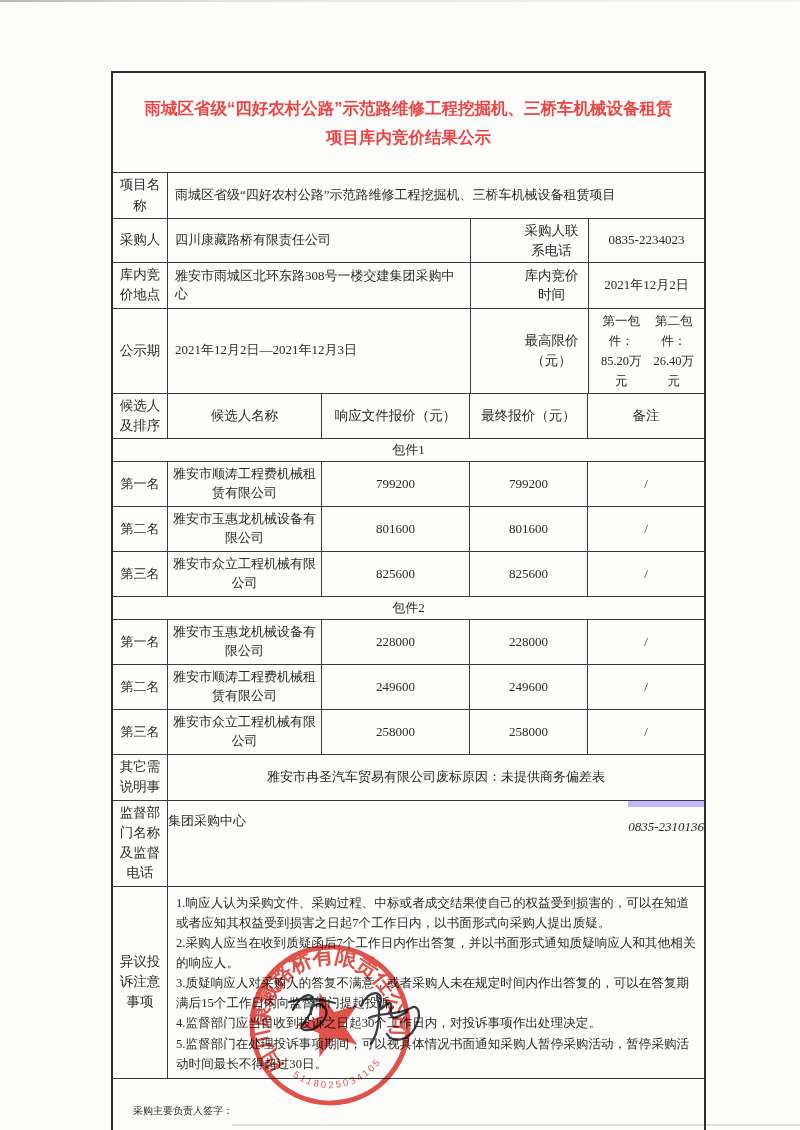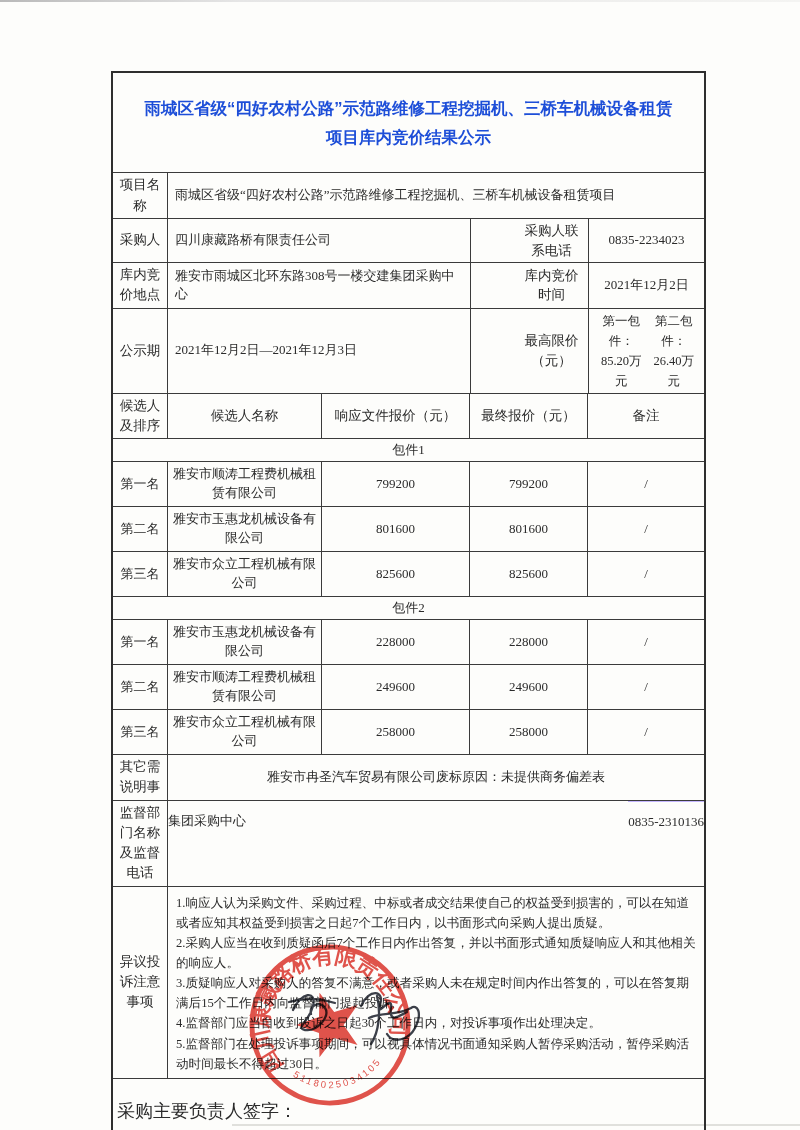--- a/index.html
+++ b/index.html
@@ -35,44 +35,44 @@
   .c-name{width:154px;}
   .c-p1{width:148px;}
   .c-p2{width:118px;}
   .c-remark{flex:1;}
   .c-span{flex:1;}
 
   .title-row{height:99px;display:flex;align-items:center;justify-content:center;}
   .title-box{
     font-family:"Liberation Sans","DejaVu Sans",sans-serif;
     font-weight:bold;font-size:16.5px;line-height:1.75;text-align:center;
-    color:#1d4ed8;padding:0 14px;
+    color:#ef4444;padding:0 14px;
   }
   .r-project{min-height:45px;}
   .r-buyer{min-height:36px;}
   .r-place{min-height:43px;}
   .r-period{min-height:55px;}
   .r-chead{min-height:42px;}
   .r-chead .cell{font-size:13.5px;}
   .r-pkg{min-height:22px;}
   .r-pkg .cell{font-size:13px;padding:1px;}
   .r-cand{min-height:44px;}
   .r-other{min-height:42px;}
   .r-sup .c-label{min-height:81px;}
   .sup-right{flex:1;display:flex;flex-direction:row;border-left:1px solid #3b3b3b;justify-content:space-between;}
   .sup-cell{height:40px;display:flex;align-items:center;justify-content:center;font-size:13px;}
-  .sup-cell + .sup-cell{border-top:1px solid #c4b5fd;height:41px;}
+  .sup-cell + .sup-cell{border-top:6px solid #c4b5fd;height:41px;font-style:italic;}
   .r-objection{min-height:158px;}
   .obj-text{
     flex:1;border-left:1px solid #3b3b3b;display:block;
     text-align:left;padding:6px 8px 4px 8px;font-size:12.6px;line-height:1.6;
   }
   .limit-lines{display:flex;flex-direction:row;align-items:flex-start;justify-content:center;font-size:12.5px;line-height:1.6;padding-left:6px;}
   .r-sign{height:64px;display:flex;align-items:center;}
-  .sign-cell{flex:1;display:flex;align-items:center;justify-content:flex-start;padding-left:4px;font-size:18px;}
+  .sign-cell{flex:1;display:flex;align-items:center;justify-content:flex-start;padding-left:20px;font-size:10px;}
 
   .stamp{
     position:absolute;left:246px;top:941px;width:168px;height:168px;
     mix-blend-mode:multiply;opacity:.88;z-index:5;pointer-events:none;
   }
   .signature{
     position:absolute;left:265px;top:972px;width:180px;height:85px;
     z-index:6;mix-blend-mode:multiply;opacity:.92;pointer-events:none;
   }
 </style>

